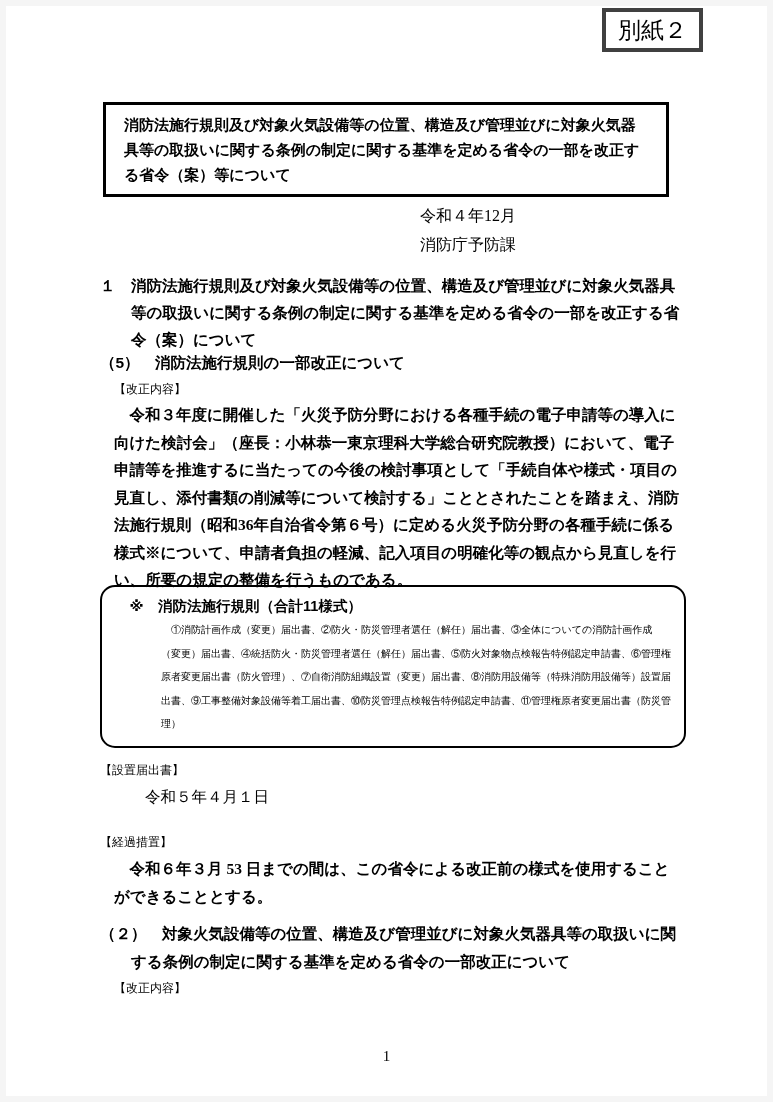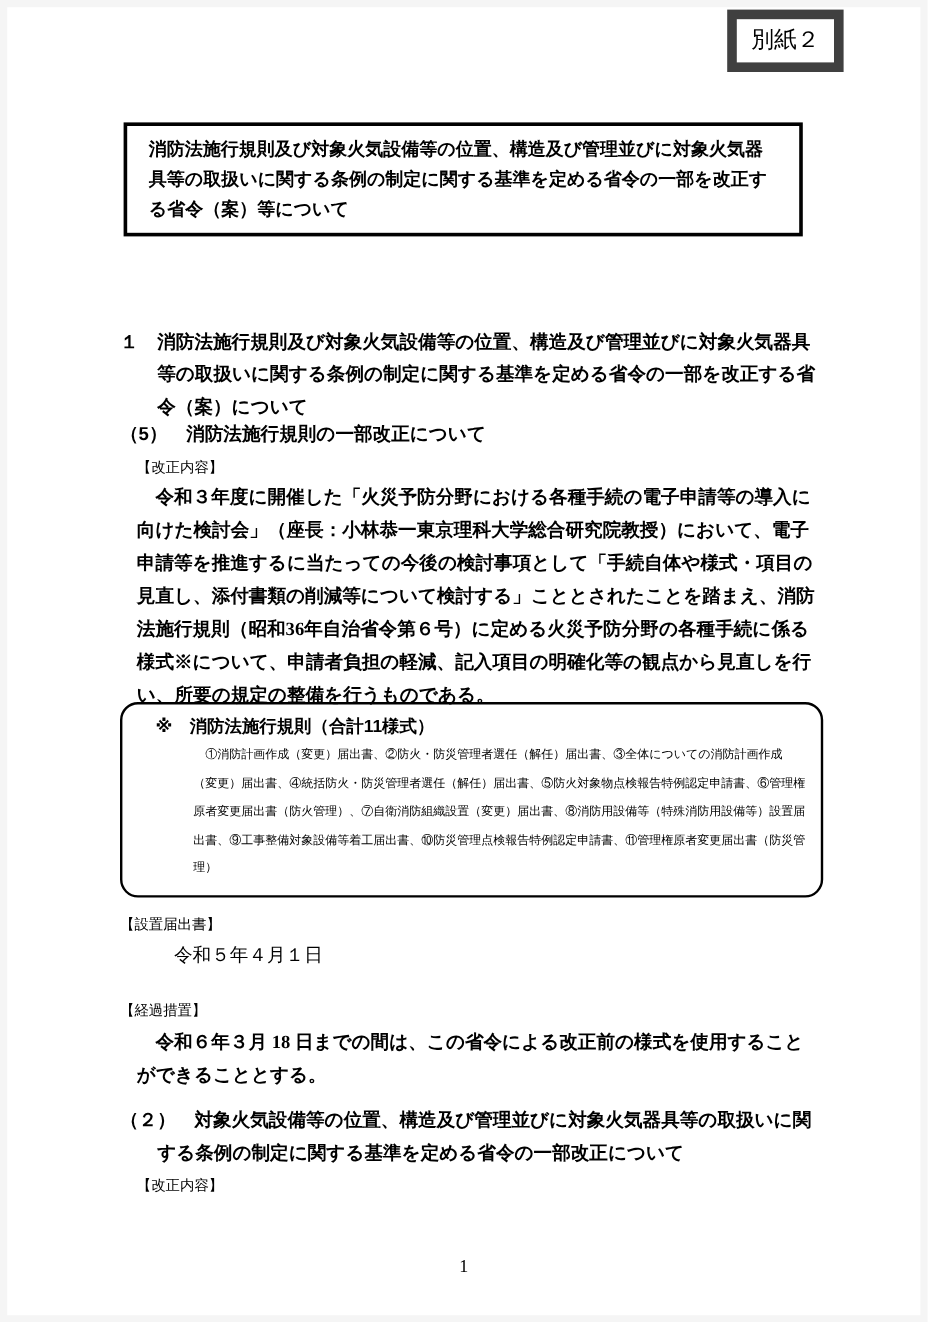--- a/index.html
+++ b/index.html
@@ -11,23 +11,23 @@
   }
   .page{
     position:relative;width:773px;height:1102px;background:#fff;
     box-shadow:inset 0 0 0 6px #f5f5f5;
   }
   .abs{position:absolute;}
   .cjk{word-break:break-all;overflow-wrap:break-word;}
 
   .besshi-box{
     top:8px;right:70px;
-    border:8px solid #404040;
+    border:4px solid #404040;
     padding:2px 12px;
-    font-size:19px;line-height:32px;
+    font-size:23px;line-height:32px;
     font-family:"Liberation Sans","DejaVu Sans",sans-serif;
   }
 
   .title-box{
     left:103px;top:102px;width:566px;
     box-sizing:border-box;
     border:3px solid #000;
     padding:7px 18px;
     font-family:"Liberation Sans","DejaVu Sans",sans-serif;
     font-weight:bold;
@@ -108,41 +108,45 @@
 </style>
 </head>
 <body>
 
 <div class="page">
 
   <div class="abs besshi-box">別紙２</div>
 
   <div class="abs title-box cjk">消防法施行規則及び対象火気設備等の位置、構造及び管理並びに対象火気器具等の取扱いに関する条例の制定に関する基準を定める省令の一部を改正する省令（案）等について</div>
 
+  <div class="abs meta">
+    <div>令和４年12月</div>
+    <div>消防庁予防課</div>
+  </div>
 
   <div class="abs h1 gothic-bold cjk">１　消防法施行規則及び対象火気設備等の位置、構造及び管理並びに対象火気器具等の取扱いに関する条例の制定に関する基準を定める省令の一部を改正する省令（案）について</div>
 
   <div class="abs sub-head gothic-bold cjk">（5）　消防法施行規則の一部改正について</div>
 
   <div class="abs bracket-label lbl-1">【改正内容】</div>
 
   <div class="abs body-para para-1 cjk">令和３年度に開催した「火災予防分野における各種手続の電子申請等の導入に向けた検討会」（座長：小林恭一東京理科大学総合研究院教授）において、電子申請等を推進するに当たっての今後の検討事項として「手続自体や様式・項目の見直し、添付書類の削減等について検討する」こととされたことを踏まえ、消防法施行規則（昭和36年自治省令第６号）に定める火災予防分野の各種手続に係る様式※について、申請者負担の軽減、記入項目の明確化等の観点から見直しを行い、所要の規定の整備を行うものである。</div>
 
   <div class="abs note-box">
     <div class="note-title cjk">※　消防法施行規則（合計11様式）</div>
     <div class="note-items cjk">①消防計画作成（変更）届出書、②防火・防災管理者選任（解任）届出書、③全体についての消防計画作成（変更）届出書、④統括防火・防災管理者選任（解任）届出書、⑤防火対象物点検報告特例認定申請書、⑥管理権原者変更届出書（防火管理）、⑦自衛消防組織設置（変更）届出書、⑧消防用設備等（特殊消防用設備等）設置届出書、⑨工事整備対象設備等着工届出書、⑩防災管理点検報告特例認定申請書、⑪管理権原者変更届出書（防災管理）</div>
   </div>
 
   <div class="abs bracket-label lbl-enforce">【設置届出書】</div>
 
   <div class="abs enforce-date">令和５年４月１日</div>
 
   <div class="abs bracket-label lbl-transition">【経過措置】</div>
 
-  <div class="abs body-para para-transition cjk">令和６年３月 18 日までの間は、この省令による改正前の様式を使用することができることとする。</div>
+  <div class="abs body-para para-transition cjk">令和６年３月 53 日までの間は、この省令による改正前の様式を使用することができることとする。</div>
 
   <div class="abs sub2-head gothic-bold cjk">（２）　対象火気設備等の位置、構造及び管理並びに対象火気器具等の取扱いに関する条例の制定に関する基準を定める省令の一部改正について</div>
 
   <div class="abs bracket-label lbl-2">【改正内容】</div>
 
   <div class="abs page-number">1</div>
 
 </div>
 
 </body></html>

